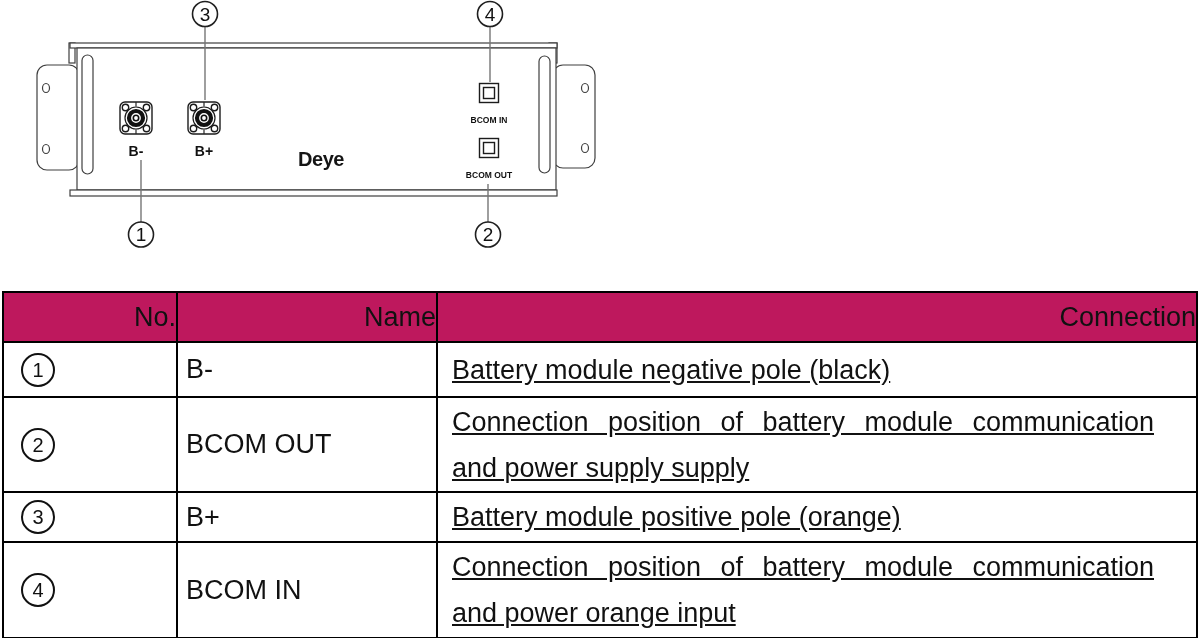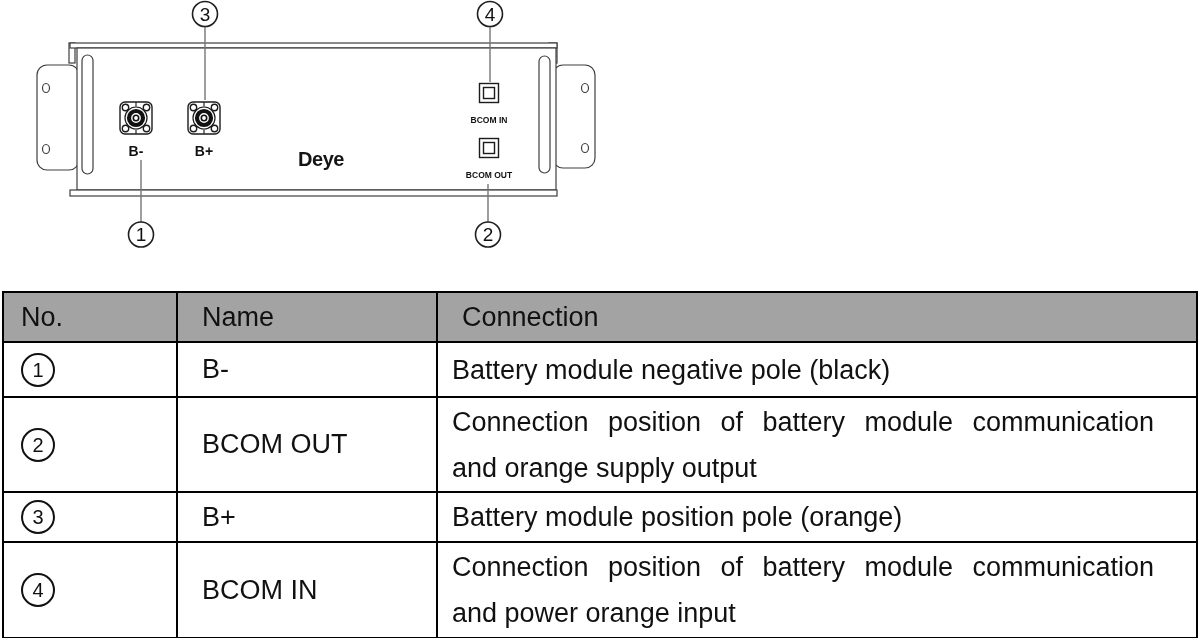--- a/index.html
+++ b/index.html
@@ -17,27 +17,27 @@
   .lbl{font-weight:bold;fill:#111;text-anchor:middle;}
   .lbl-big{font-size:14px;}
   .lbl-small{font-size:8.5px;}
   .logo{font-size:20px;font-weight:800;letter-spacing:-0.5px;fill:#151515;text-anchor:middle;}
 
   
   table{position:absolute;left:2px;top:291px;border-collapse:collapse;
         table-layout:fixed;width:1194px;font-size:27px;}
   td,th{border:2px solid #000;font-weight:400;vertical-align:middle;
         padding:0;overflow:hidden;}
-  th{background:#a3a3a3;text-align:left;height:48px;}
+  th{background:#be185d;text-align:right;height:48px;}
   .c-no{width:174px;}
   .c-name{width:260px;}
   .c-desc{width:760px;}
   .pad1{padding-left:17px;}
-  .pad2{padding-left:24px;}
-  .desc-cell{padding-left:14px;padding-right:42px;line-height:46px;}
+  .pad2{padding-left:8px;}
+  .desc-cell{padding-left:14px;padding-right:42px;line-height:46px;text-decoration:underline;}
   .j1{text-align:justify;text-align-last:justify;}
   .circle-num{display:inline-flex;align-items:center;justify-content:center;
         width:30px;height:30px;border:2px solid #111;border-radius:50%;
         font-size:20px;line-height:1;}
   .r1{height:55px;} .r2{height:95px;} .r3{height:50px;} .r4{height:96px;}
 </style>
 </head>
 <body>
 
 <svg id="diagram" width="620" height="252" viewBox="0 0 620 252">
@@ -148,29 +148,29 @@
     <td class="desc-cell">
       <div>Battery module negative pole (black)</div>
     </td>
   </tr>
 
   <tr class="r2">
     <td class="pad1"><span class="circle-num">2</span></td>
     <td class="pad2">BCOM OUT</td>
     <td class="desc-cell">
       <div class="j1">Connection position of battery module communication</div>
-      <div>and orange supply output</div>
+      <div>and power supply supply</div>
     </td>
   </tr>
 
   <tr class="r3">
     <td class="pad1"><span class="circle-num">3</span></td>
     <td class="pad2">B+</td>
     <td class="desc-cell">
-      <div>Battery module position pole (orange)</div>
+      <div>Battery module positive pole (orange)</div>
     </td>
   </tr>
 
   <tr class="r4">
     <td class="pad1"><span class="circle-num">4</span></td>
     <td class="pad2">BCOM IN</td>
     <td class="desc-cell">
       <div class="j1">Connection position of battery module communication</div>
       <div>and power orange input</div>
     </td>

